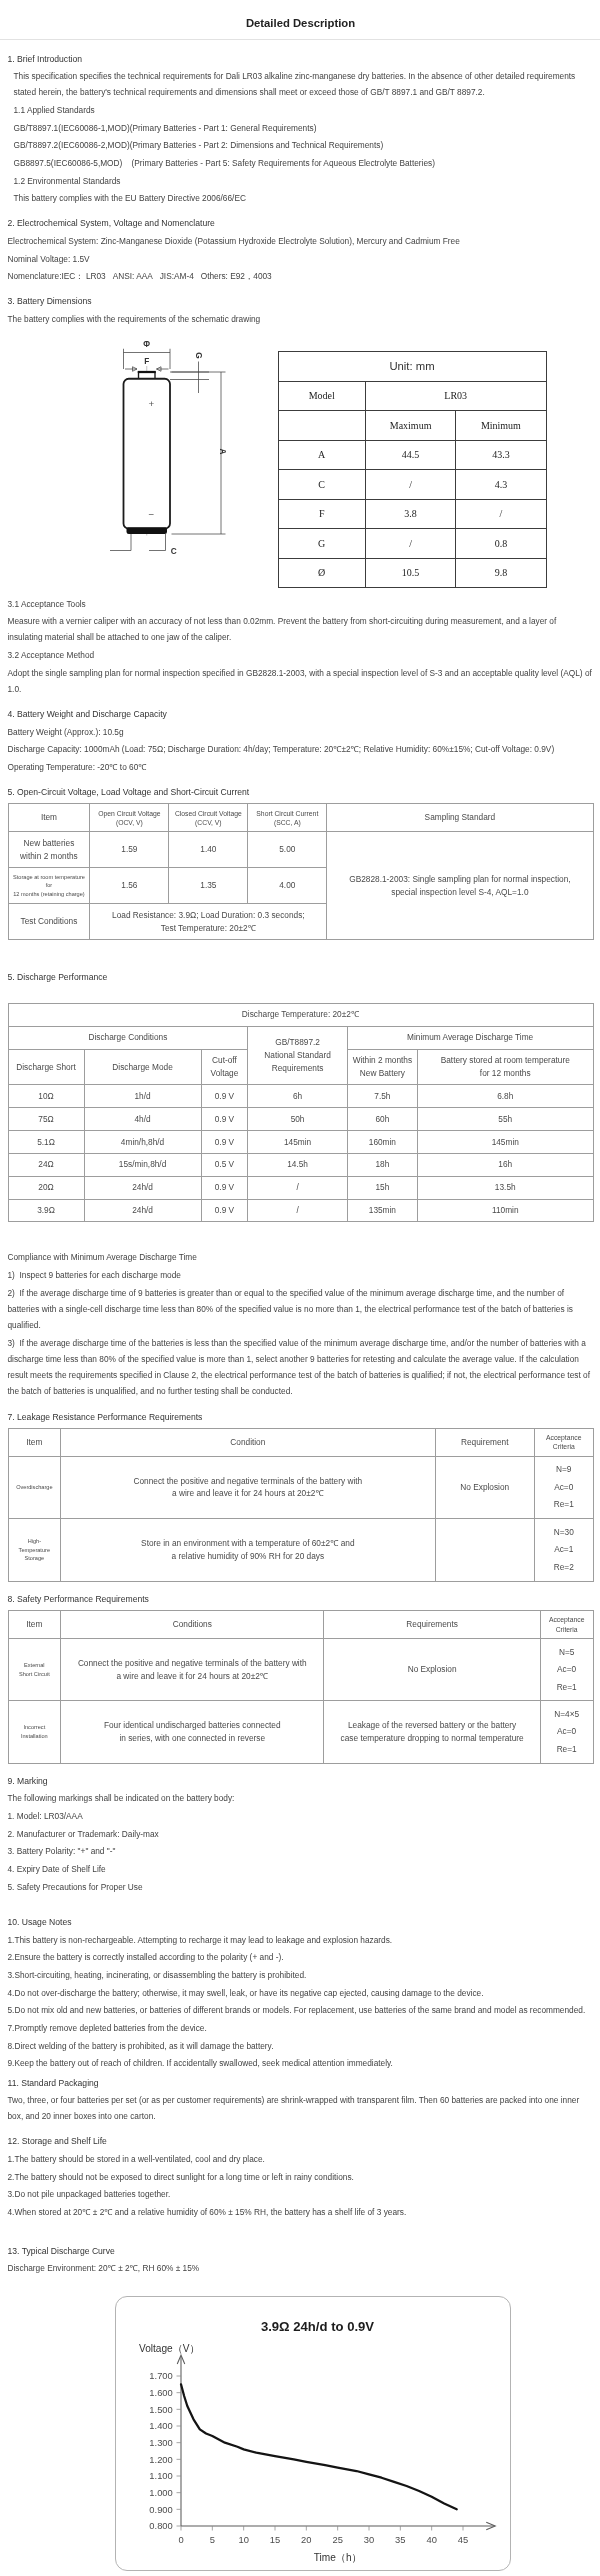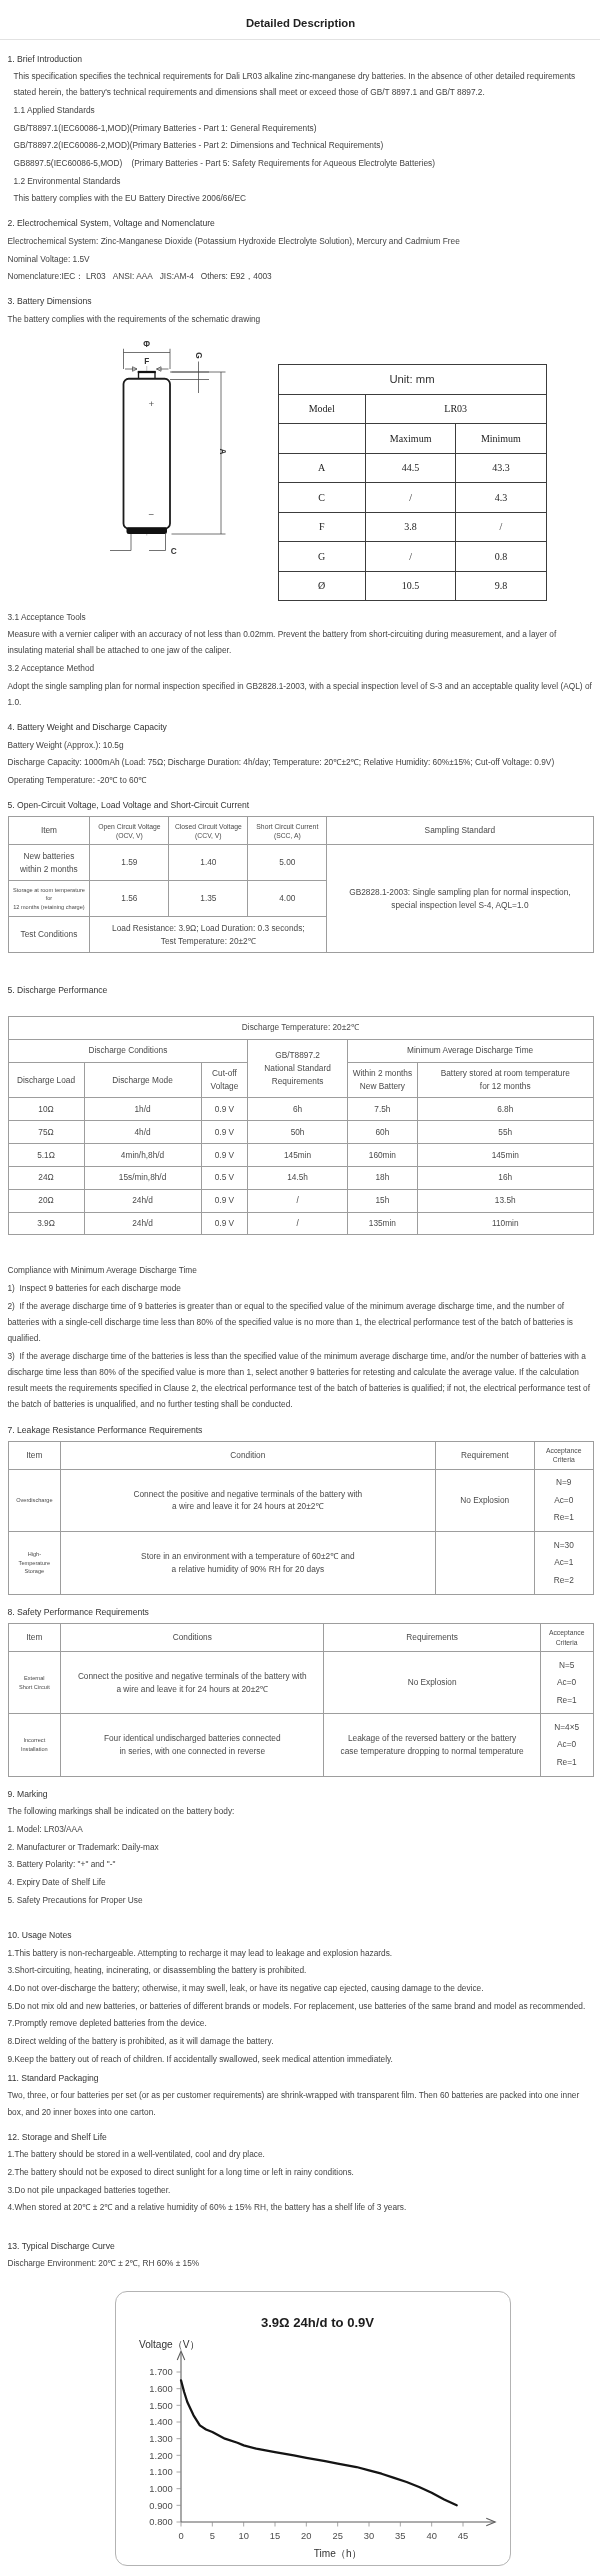--- a/index.html
+++ b/index.html
@@ -7,21 +7,21 @@
   .page{width:601px;padding:10.5px 7.5px 30px 7.5px;box-sizing:border-box;}
   .doc-title{text-align:center;font-size:11.3px;font-weight:bold;color:#222;margin:6px 0 10.5px 0;}
   .rule{border:none;border-top:0.8px solid #e2e2e2;margin:0 -7.5px 13.5px -7.5px;}
   h3.sec{font-size:8.6px;font-weight:normal;color:#333;margin:12px 0 4.5px 0;}
   p.b{font-size:8.3px;line-height:1.95;margin:1.5px 0;color:#434343;}
   p.ind{padding-left:6px;}
   .pre{white-space:pre-line;}
   
   .dim-wrap{display:flex;align-items:flex-start;margin:12px 0 7.5px 0;}
   .battery-fig{margin-left:96px;flex:0 0 auto;}
-  table.dim{border-collapse:collapse;font-family:"Liberation Serif",serif;font-size:10px;color:#222;margin-left:24px;margin-top:25px;width:269px;}
+  table.dim{border-collapse:collapse;font-family:"Liberation Serif",serif;font-size:10px;color:#222;margin-left:24px;margin-top:12px;width:269px;}
   table.dim td{border:0.8px solid #3c3c3c;text-align:center;padding:6px 3px;height:16.5px;}
   table.dim .unit{font-size:11.3px;font-family:"Liberation Sans",sans-serif;color:#333;}
   
   table.g{border-collapse:collapse;width:100%;font-size:8.3px;color:#4a4a4a;margin:6px 0 10.5px 0;}
   table.g td,table.g th{border:0.8px solid #9d9d9d;text-align:center;vertical-align:middle;padding:4.5px 3.8px;font-weight:normal;line-height:1.55;}
   table.g th{line-height:1.35;}
   .small{font-size:5.6px;line-height:1.5;}
   .tiny-h{font-size:6.8px;line-height:1.3;}
   .tall{padding-top:10.5px;padding-bottom:10.5px;}
   .crit div{line-height:2.1;}
@@ -208,21 +208,21 @@
           <td colspan="6">Discharge Temperature: 20±2℃</td>
         </tr>
     <tr>
       <td colspan="3">Discharge Conditions</td>
       <td rowspan="2" style="width:17%" class="pre">GB/T8897.2
 National Standard
 Requirements</td>
       <td colspan="2">Minimum Average Discharge Time</td>
     </tr>
     <tr>
-      <td style="width:13%" class="tall">Discharge Load</td>
+      <td style="width:13%" class="tall">Discharge Short</td>
       <td style="width:20%">Discharge Mode</td>
       <td style="width:8%" class="pre">Cut-off
 Voltage</td>
       <td style="width:12%" class="pre">Within 2 months
 New Battery</td>
       <td class="pre">Battery stored at room temperature
 for 12 months</td>
     </tr>
     <tr>
           <td class="tall">10Ω</td>
@@ -358,20 +358,21 @@
   <h3 class="sec">9. Marking</h3>
   <p class="b">The following markings shall be indicated on the battery body:</p>
   <p class="b">1. Model: LR03/AAA</p>
   <p class="b">2. Manufacturer or Trademark: Daily-max</p>
   <p class="b">3. Battery Polarity: "+" and "-"</p>
   <p class="b">4. Expiry Date of Shelf Life</p>
   <p class="b">5. Safety Precautions for Proper Use</p>
 
   <h3 class="sec" style="margin-top:22.5px">10. Usage Notes</h3>
   <p class="b">1.This battery is non-rechargeable. Attempting to recharge it may lead to leakage and explosion hazards.</p>
+  <p class="b">2.Ensure the battery is correctly installed according to the polarity (+ and -).</p>
   <p class="b">3.Short-circuiting, heating, incinerating, or disassembling the battery is prohibited.</p>
   <p class="b">4.Do not over-discharge the battery; otherwise, it may swell, leak, or have its negative cap ejected, causing damage to the device.</p>
   <p class="b">5.Do not mix old and new batteries, or batteries of different brands or models. For replacement, use batteries of the same brand and model as recommended.</p>
   <p class="b">7.Promptly remove depleted batteries from the device.</p>
   <p class="b">8.Direct welding of the battery is prohibited, as it will damage the battery.</p>
   <p class="b">9.Keep the battery out of reach of children. If accidentally swallowed, seek medical attention immediately.</p>
 
   <h3 class="sec" style="margin-top:6px">11. Standard Packaging</h3>
   <p class="b">Two, three, or four batteries per set (or as per customer requirements) are shrink-wrapped with transparent film. Then 60 batteries are packed into one inner box, and 20 inner boxes into one carton.</p>
 

